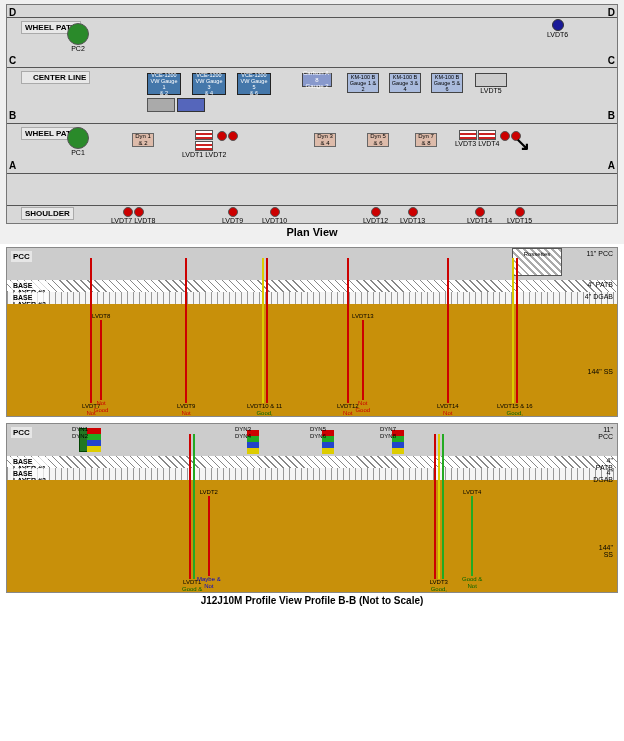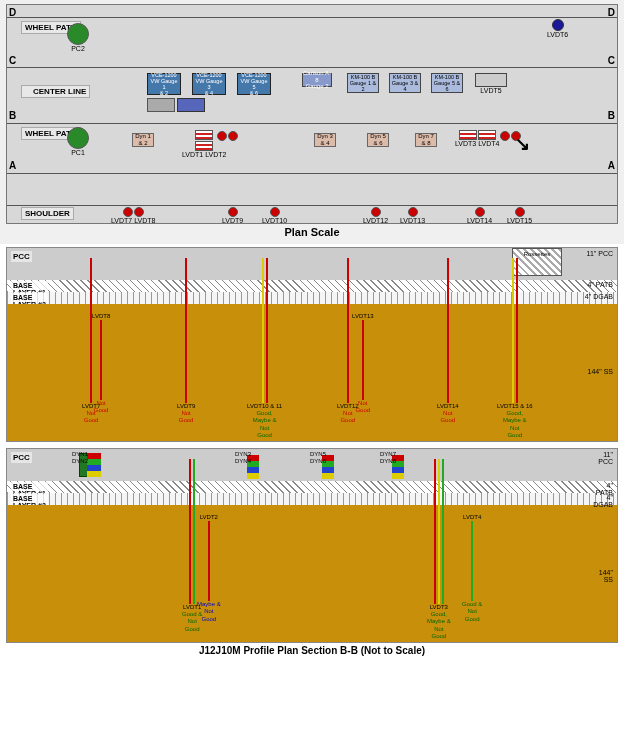--- a/index.html
+++ b/index.html
@@ -144,21 +144,21 @@
     .profile-title {
       text-align: center;
       font-size: 10px;
       font-weight: bold;
       margin-top: 2px;
       margin-bottom: 2px;
     }
     .profile-diagram {
       position: relative;
       width: 100%;
-      height: 195px;
+      height: 170px;
       border: 1px solid #888;
       overflow: hidden;
     }
 
     
     .layer-pcc {
       position: absolute;
       top: 0; left: 0; right: 0;
       background: #cccccc;
     }
@@ -299,21 +299,21 @@
     <span class="row-label-right" style="top:155px;">A</span>
 
     <div class="h-line" style="top:12px;"></div>
     <div class="h-line" style="top:62px;"></div>
     <div class="h-line" style="top:118px;"></div>
     <div class="h-line" style="top:168px;"></div>
     <div class="h-line" style="top:200px;"></div>
 
     <div class="band-label" style="top:16px;">WHEEL PATH</div>
 
-    <div class="band-label" style="top:80px;padding-left:11px;">CENTER LINE</div>
+    <div class="band-label" style="top:66px;padding-left:11px;">CENTER LINE</div>
 
     <div class="band-label" style="top:122px;">WHEEL PATH</div>
 
     <div class="band-label" style="top:202px;">SHOULDER</div>
 
     <div class="sensor" style="left:60px; top:18px;">
       <div class="sensor-circle-green"></div>
       <span>PC2</span>
     </div>
 
@@ -441,21 +441,21 @@
       <div class="sensor-circle-red"></div>
       <span>LVDT14</span>
     </div>
 
     <div class="sensor" style="left:500px; top:202px;">
       <div class="sensor-circle-red"></div>
       <span>LVDT15</span>
     </div>
   </div>
 
-  <div class="plan-view-title">Plan Scale</div>
+  <div class="plan-view-title">Plan View</div>
 </div>
 
 <div class="profile-container">
   <div class="profile-diagram">
 
     <div class="layer-pcc" style="height:32px;">
       <span class="pcc-label">PCC</span>
     </div>
 
     <div class="layer-hatch1" style="top:32px; height:12px;">
@@ -619,14 +619,14 @@
       <div style="font-size:6px; color:#006600; text-align:center; line-height:1.2;">Good,<br>Maybe &amp;<br>Not<br>Good</div>
     </div>
 
     <div class="vert-sensor" style="left:455px; top:65px;">
       <div class="sensor-label-top">LVDT4</div>
       <div class="vert-line-green" style="height:80px;"></div>
       <div style="font-size:6px; color:#006600; text-align:center; line-height:1.2;">Good &amp;<br>Not<br>Good</div>
     </div>
 
   </div>
-  <div class="profile-title">J12J10M Profile Plan Section B-B (Not to Scale)</div>
+  <div class="profile-title">J12J10M Profile View Profile B-B (Not to Scale)</div>
 </div>
 
 </body></html>

